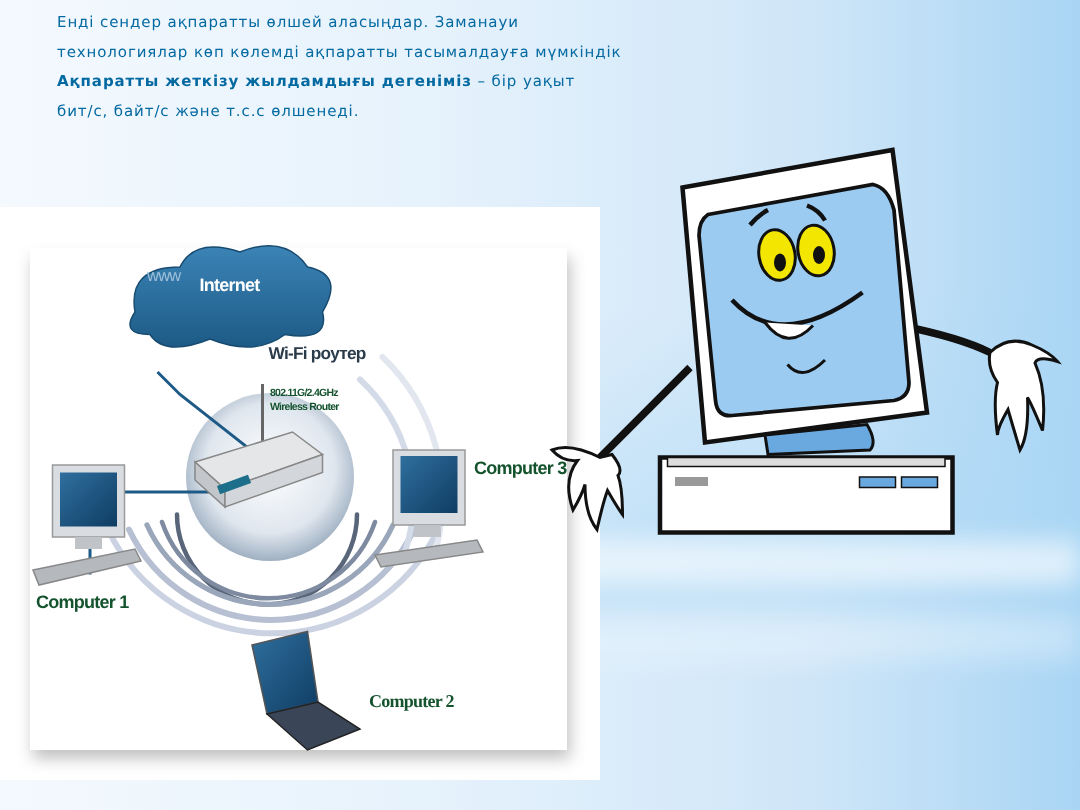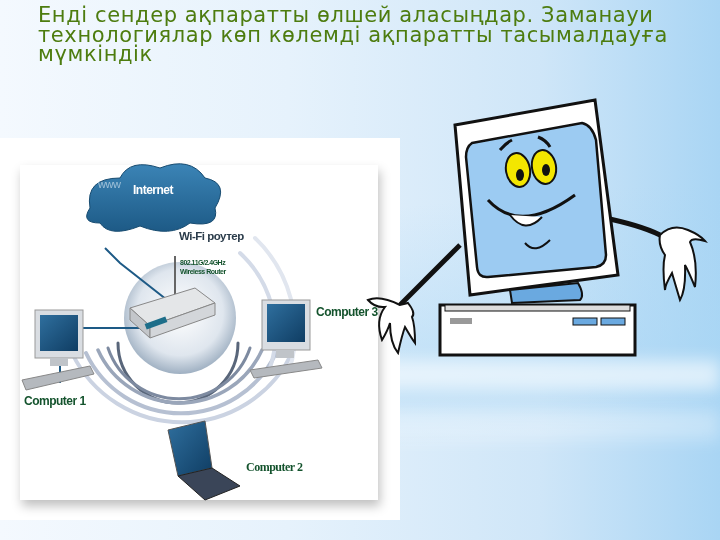--- a/index.html
+++ b/index.html
@@ -6,21 +6,21 @@
   body {
     width:720px; height:540px; overflow:hidden; position:relative;
     font-family:"DejaVu Sans", sans-serif;
     background:
       linear-gradient(175deg, rgba(255,255,255,0) 40%, rgba(170,215,245,0.55) 70%, rgba(255,255,255,0) 80%),
       linear-gradient(90deg, #f4f9fe 0%, #e6f2fc 40%, #cfe6f8 75%, #a9d5f4 100%);
   }
   .streak { position:absolute; left:380px; width:340px; height:30px; filter:blur(8px); background:rgba(255,255,255,0.6); }
   .text-block {
     position:absolute; left:38px; top:6px; width:640px;
-    font-size:21px; line-height:19.5px; color:#4d7c0f; letter-spacing:0.6px;
+    font-size:10px; line-height:19.5px; color:#0369a1; letter-spacing:0.6px;
   }
   .text-block p { margin:0; }
   .bold { font-weight:bold; }
 
   
   .diagram {
     position:absolute; left:0; top:138px; width:400px; height:382px; background:#ffffff;
   }
   .diagram .card {
     position:absolute; left:20px; top:27px; width:358px; height:335px; background:#fff;
@@ -33,20 +33,22 @@
 </style>
 </head>
 <body>
 
 <div class="streak" style="top:360px;"></div>
 <div class="streak" style="top:410px;opacity:.5"></div>
 
 <div class="text-block">
   <p>Енді сендер ақпаратты өлшей аласыңдар. Заманауи</p>
   <p>технологиялар көп көлемді ақпаратты тасымалдауға мүмкіндік</p>
+  <p><span class="bold">Ақпаратты жеткізу жылдамдығы дегеніміз</span><span> – бір уақыт</span></p>
+  <p>бит/с, байт/с және т.с.с өлшенеді.</p>
 </div>
 
 <div class="diagram">
   <div class="card"></div>
   <svg width="400" height="382" viewBox="0 0 400 382">
     <defs>
       <radialGradient id="rg" cx="50%" cy="45%" r="55%">
         <stop offset="0%" stop-color="#ffffff"></stop>
         <stop offset="70%" stop-color="#dfe6ee"></stop>
         <stop offset="100%" stop-color="#9fb0c2"></stop>

